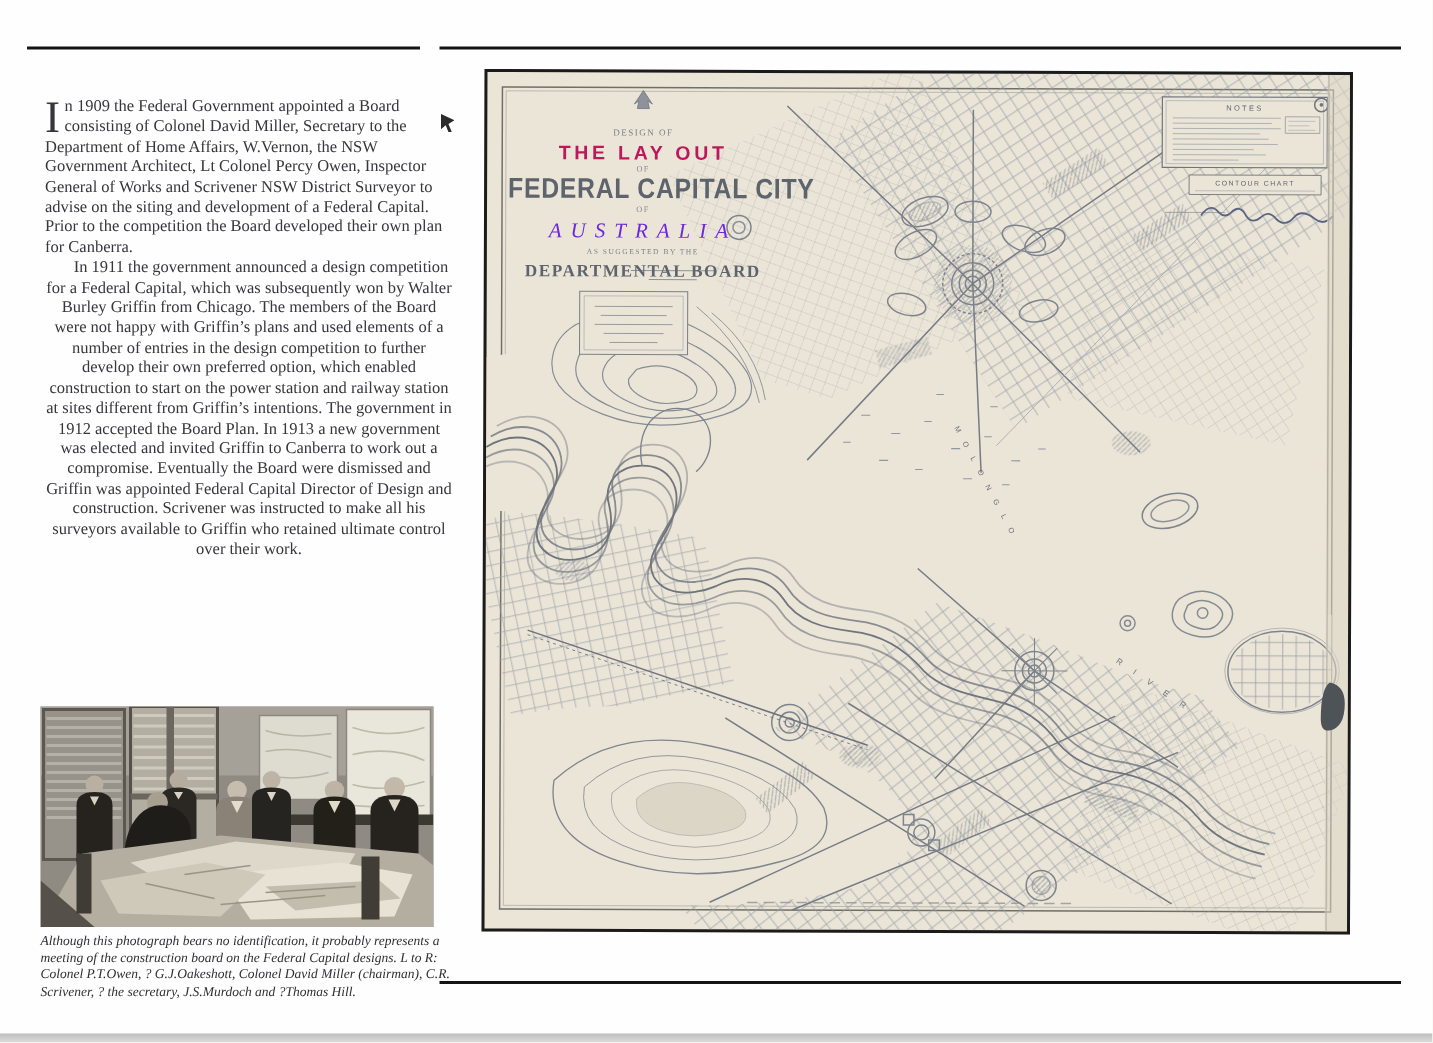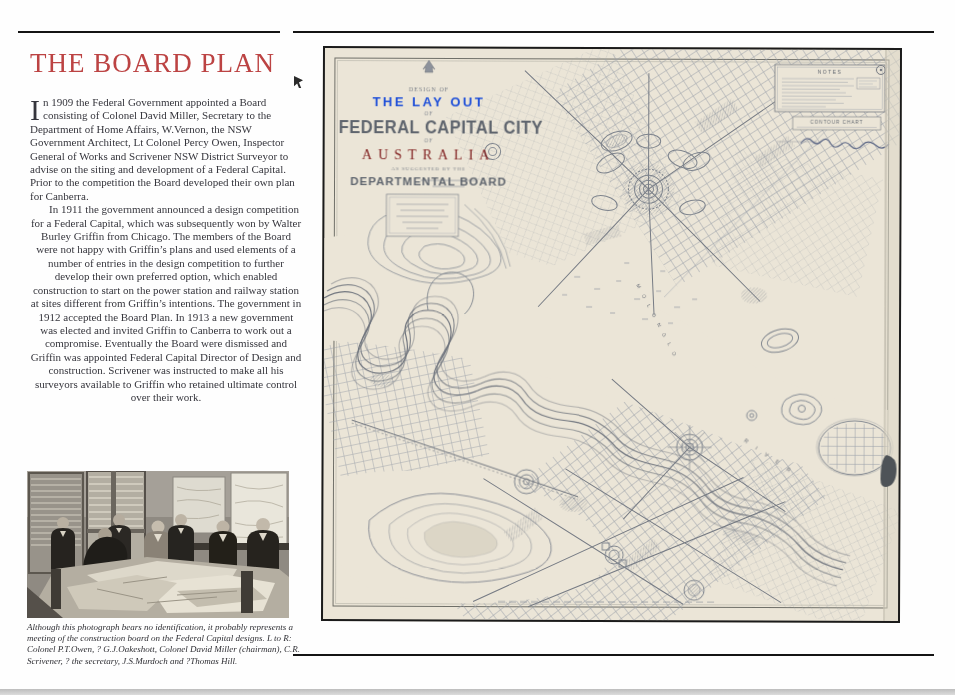--- a/index.html
+++ b/index.html
@@ -32,46 +32,45 @@
              font-size:9px; line-height:11.2px; font-style:italic; color:#2f2f34; }
 
   
   .map { position:absolute; left:322px; top:47px; width:579px; height:575px;
          background:#ebe5d7; border:2px solid #1b1b1b; transform:rotate(.2deg); }
   .map svg { position:absolute; left:0; top:0; }
 
   .map-titleblock { position:absolute; left:14px; top:12px; width:180px;
                     text-align:center; color:#62676f; pointer-events:none; }
   .mt-tiny   { font-size:6px;  letter-spacing:1px;   color:#7b8089; }
-  .mt-layout { font-size:13px; letter-spacing:2.5px; font-weight:bold; color:#1d4ed8;
+  .mt-layout { font-size:13px; letter-spacing:2.5px; font-weight:bold; color:#be185d;
                font-family:"Liberation Sans", sans-serif; margin-top:2px;}
   .mt-of     { font-size:5.5px; letter-spacing:1px; color:#858a92; margin-top:1px; }
   .mt-city   { font-size:16.5px; font-weight:bold; letter-spacing:.5px;
                font-family:"Liberation Sans", sans-serif; color:#5e646d;
                transform:scaleY(1.15); margin-top:1px; white-space:nowrap; }
-  .mt-austr  { font-size:14px; letter-spacing:6px; color:#7f1d1d; margin-top:4px; }
+  .mt-austr  { font-size:14px; letter-spacing:6px; color:#6d28d9; margin-top:4px;font-style:italic; }
   .mt-board  { font-size:11.5px; font-weight:bold; letter-spacing:1px;
-               font-family:Liberation Sans, sans-serif; color:#5e646d; margin-top:4px; }
+               font-family:Liberation Serif, serif; color:#5e646d; margin-top:4px; }
 
   .cursor-arrow { position:absolute; left:294px; top:76px; width:9px; height:12px;
                   background:#2b2b2b;
                   clip-path:polygon(0 0, 100% 35%, 55% 55%, 80% 100%, 55% 100%, 35% 62%, 0 85%); }
 </style>
 </head>
 <body>
 
 <div class="page">
 
   <div class="rule rule-top-left"></div>
   <div class="rule rule-top-right"></div>
   <div class="rule rule-bot-right"></div>
   <div class="page-bottom-edge"></div>
 
   <div class="col">
-    <h1 class="headline">THE BOARD PLAN</h1>
     <div class="bodycopy">
       <p><span class="dropcap">I</span><span>n 1909 the Federal Government appointed a Board consisting of Colonel David Miller, Secretary to the Department of Home Affairs, W.Vernon, the NSW Government Architect, Lt Colonel Percy Owen, Inspector General of Works and Scrivener NSW District Surveyor to advise on the siting and development of a Federal Capital.  Prior to the competition the Board developed their own plan for Canberra.</span></p>
       <p class="para2">In 1911 the government announced a design competition for a Federal Capital, which was subsequently won by Walter Burley Griffin from Chicago.  The members of the Board were not happy with Griffin’s plans and used elements of a number of entries in the design competition to further develop their own preferred option, which enabled construction to start on the power station and railway station at sites different from Griffin’s intentions.  The government in 1912 accepted the Board Plan.  In 1913 a new government was elected and invited Griffin to Canberra to work out a compromise.  Eventually the Board were dismissed and Griffin was appointed Federal Capital Director of Design and construction.  Scrivener was instructed to make all his surveyors available to Griffin who retained ultimate control over their work.</p>
     </div>
   </div>
 
   <div class="photo">
     <svg width="262" height="147" viewBox="0 0 262 147">
       <rect width="262" height="147" fill="#8f8a82"></rect>
       <rect width="262" height="46" fill="#a5a098"></rect>

